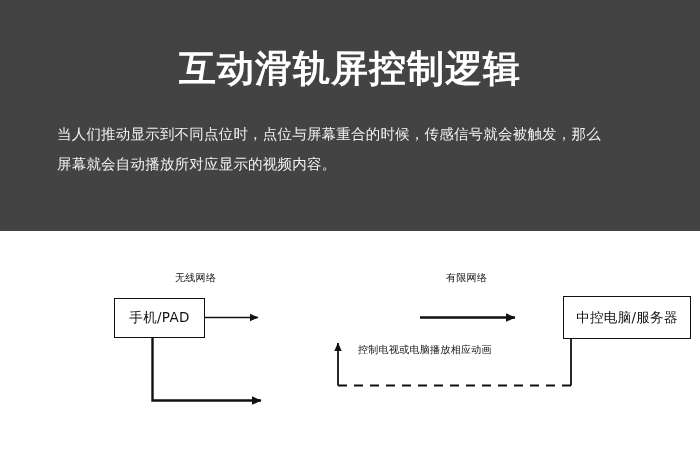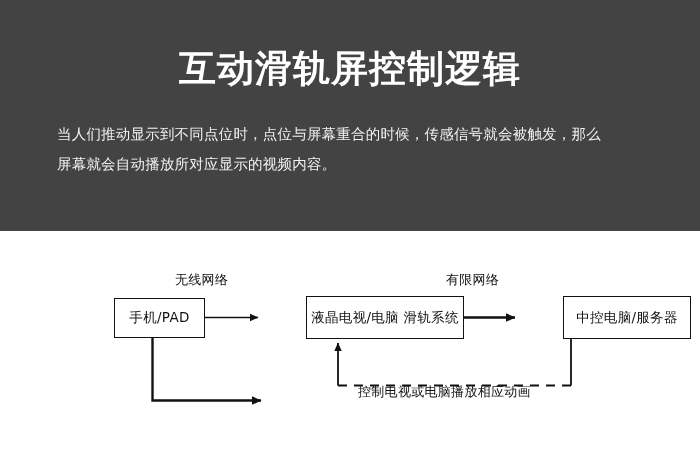--- a/index.html
+++ b/index.html
@@ -55,28 +55,28 @@
     margin-left:44px;
   }
   #node-phone{left:70px;top:67px;width:91px;height:40px;}
   #node-screen{left:262px;top:65px;width:158px;height:43px;}
   #node-server{left:519px;top:65px;width:128px;height:43px;}
   #node-lightbox{left:265px;top:152px;width:54px;height:35px;font-size:13px;}
 
   .edgelabel{
     position:absolute;
     color:#111111;
-    font-size:13px;
+    font-size:10px;
     letter-spacing:0.3px;
     white-space:nowrap;
   }
   #lbl-wireless{left:175px;top:40px;}
   #lbl-wired{left:446px;top:40px;}
   #lbl-ctrl-lightbox{left:114px;top:130px;}
-  #lbl-feedback{left:358px;top:112px;margin-top:40px;}
+  #lbl-feedback{left:358px;top:112px;}
 </style>
 </head>
 <body>
 
 <div id="page">
 
   <div class="header">
     <div class="title">互动滑轨屏控制逻辑</div>
     <div class="subtitle">
       <span class="ln">当人们推动显示到不同点位时，点位与屏幕重合的时候，传感信号就会被触发，那么</span>
@@ -104,21 +104,20 @@
 
       <line x1="571" y1="108" x2="571" y2="154.5" stroke="#111111" stroke-width="1.8"></line>
 
       <line x1="571" y1="154.5" x2="338" y2="154.5" stroke="#111111" stroke-width="1.8" stroke-dasharray="9 7"></line>
 
       <line x1="338" y1="154.5" x2="338" y2="112" stroke="#111111" stroke-width="1.8" marker-end="url(#arrThin)"></line>
     </svg>
 
     <div class="nodebox" id="node-phone">手机/PAD</div>
 
-    <div class="nodebox" id="node-screen">液晶电视/电脑 滑轨系统</div>
 
     <div class="nodebox" id="node-server">中控电脑/服务器</div>
 
 
     <div class="edgelabel" id="lbl-wireless">无线网络</div>
 
     <div class="edgelabel" id="lbl-wired">有限网络</div>
 
 
     <div class="edgelabel" id="lbl-feedback">控制电视或电脑播放相应动画</div>

